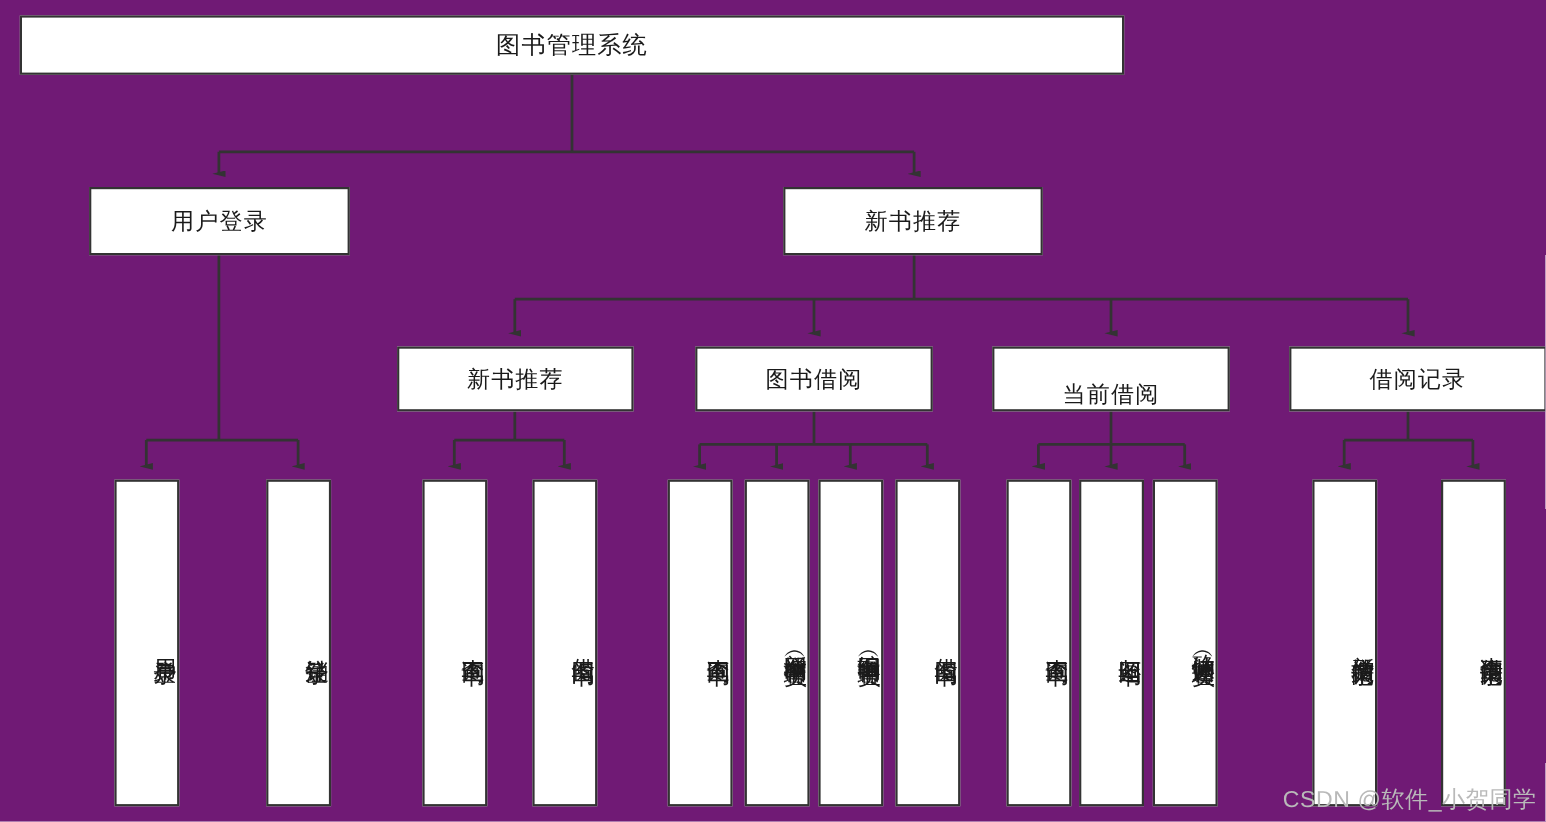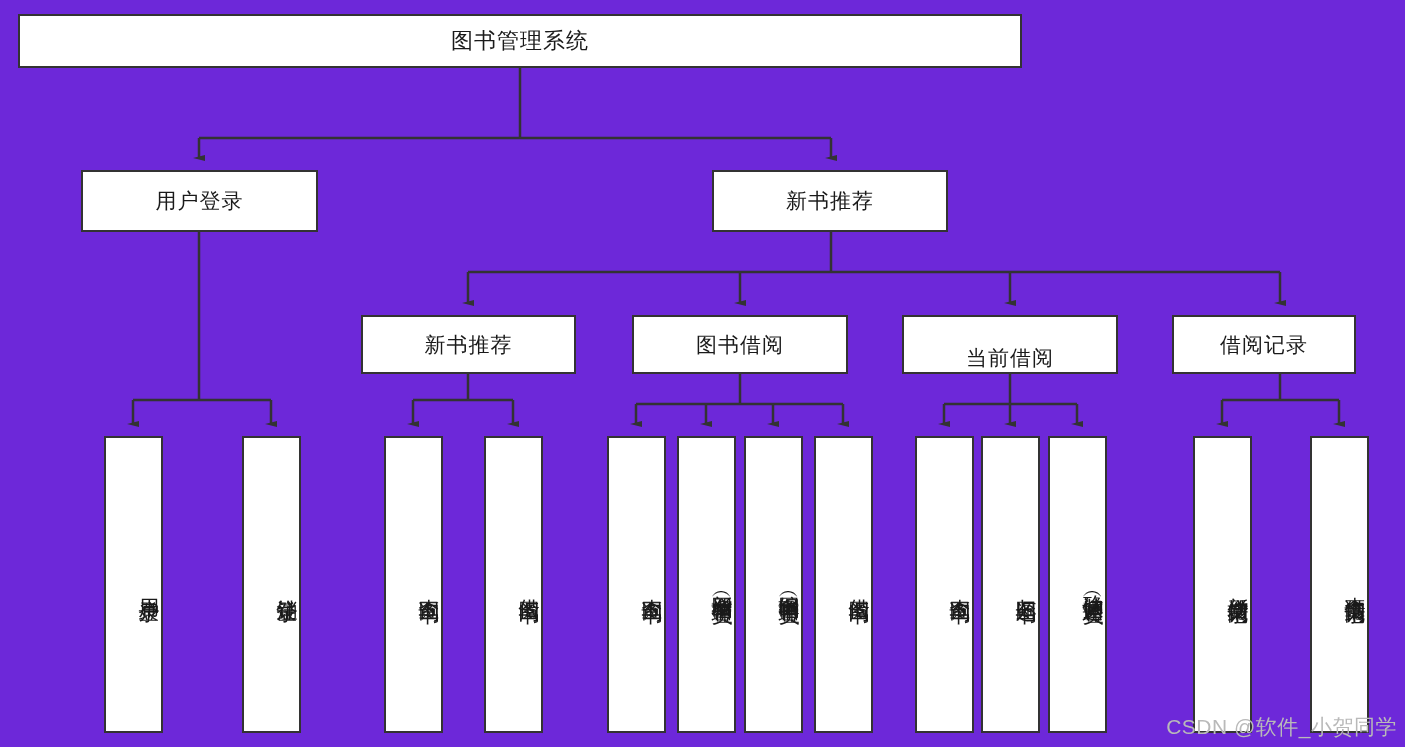--- a/index.html
+++ b/index.html
@@ -8,21 +8,21 @@
     padding: 0;
     background: #ffffff;
   }
   body {
     font-family: "Liberation Sans", "DejaVu Sans", sans-serif;
   }
   #canvas {
     position: relative;
     width: 1405px;
     height: 747px;
-    background: #6d28d9;
+    background: #701a75;
     overflow: hidden;
   }
   svg#wires {
     position: absolute;
     left: 0;
     top: 0;
     width: 1405px;
     height: 747px;
     pointer-events: none;
   }
@@ -140,21 +140,21 @@
 
   <div class="node horiz" style="left:632px; top:315px; width:216px; height:59px;">
     <span>图书借阅</span>
   </div>
   <div class="node horiz" style="left:361px; top:315px; width:215px; height:59px;">
     <span>新书推荐</span>
   </div>
   <div class="node horiz" style="left:902px; top:315px; width:216px; height:59px;align-items:flex-end;">
     <span>当前借阅</span>
   </div>
-  <div class="node horiz" style="left:1172px; top:315px; width:184px; height:59px;">
+  <div class="node horiz" style="left:1172px; top:315px; width:234px; height:59px;">
     <span>借阅记录</span>
   </div>
 
   <div class="node vert" style="left:104px; top:436px; width:59px; height:297px;">
     <span class="vtext">用户登录</span>
   </div>
   <div class="node vert" style="left:242px; top:436px; width:59px; height:297px;">
     <span class="vtext">注销登录</span>
   </div>
 

